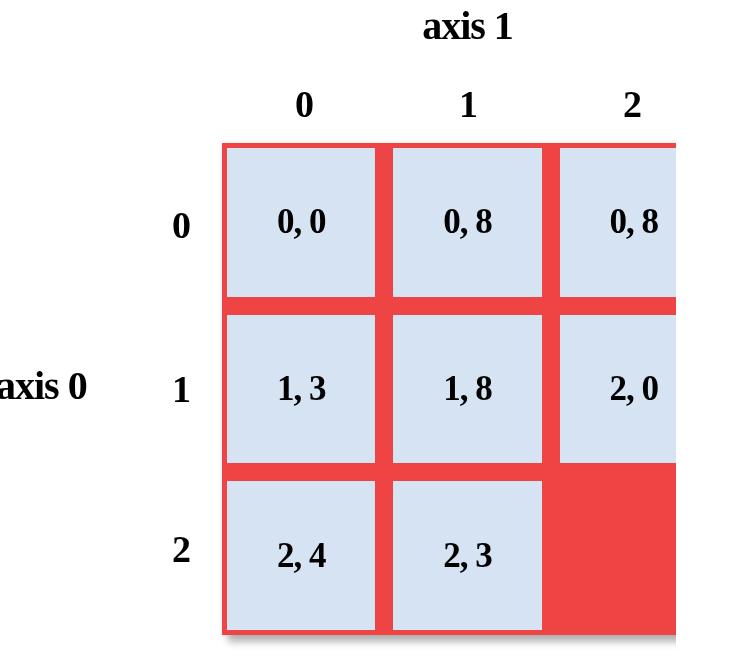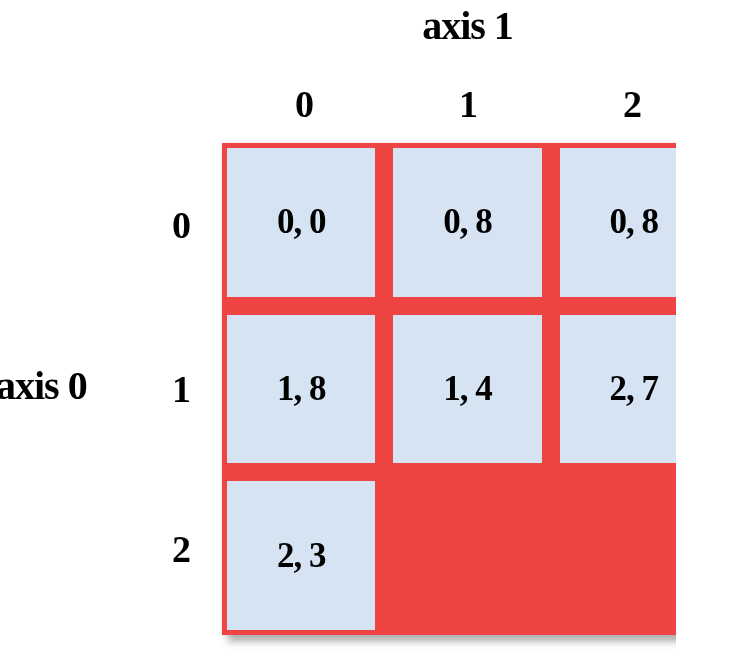--- a/index.html
+++ b/index.html
@@ -118,23 +118,24 @@
   <div class="axis0-label">axis 0</div>
 
   <div class="row-header r0">0</div>
   <div class="row-header r1">1</div>
   <div class="row-header r2">2</div>
 
   <div class="array-grid">
     <div class="array-cell">0, 0</div>
     <div class="array-cell">0, 8</div>
     <div class="array-cell">0, 8</div>
+    <div class="array-cell">1, 3</div>
     <div class="array-cell">1, 8</div>
-    <div class="array-cell">1, 4</div>
-    <div class="array-cell">2, 7</div>
+    <div class="array-cell">2, 0</div>
+    <div class="array-cell">2, 4</div>
     <div class="array-cell">2, 3</div>
   </div>
 
   <div class="clipped-axis-label">a</div>
 
   <div class="clipped-glyph-fragment"></div>
 
 </div>
 
 </body></html>

